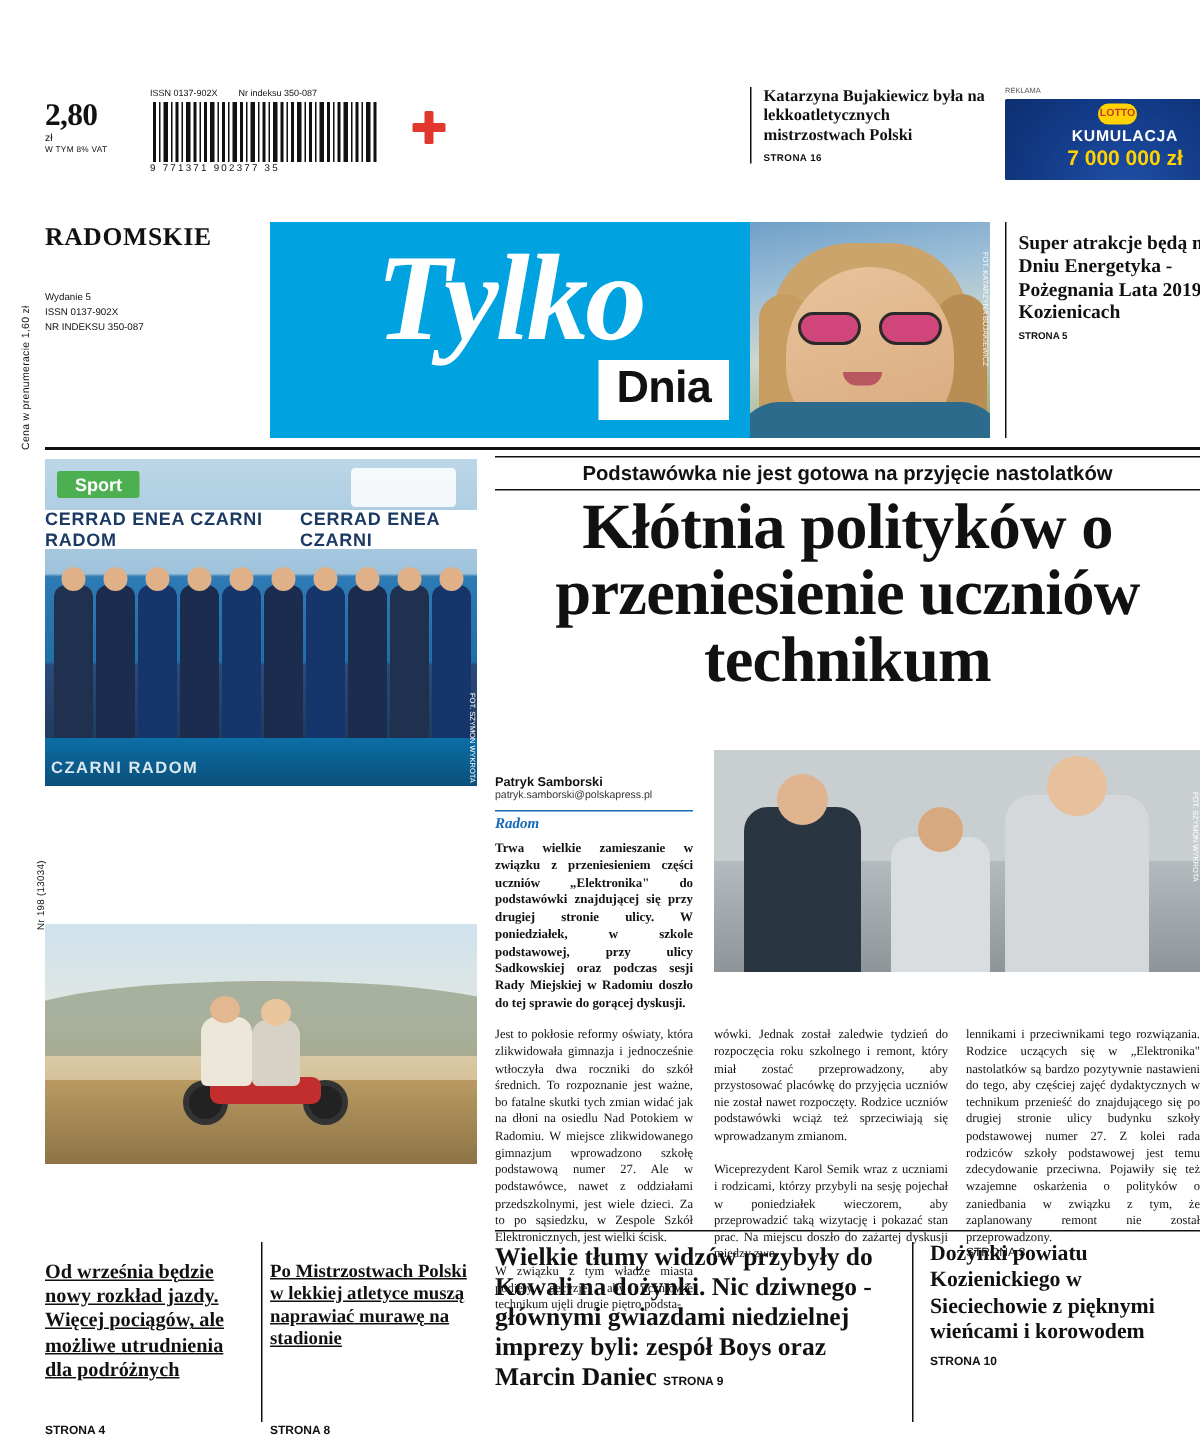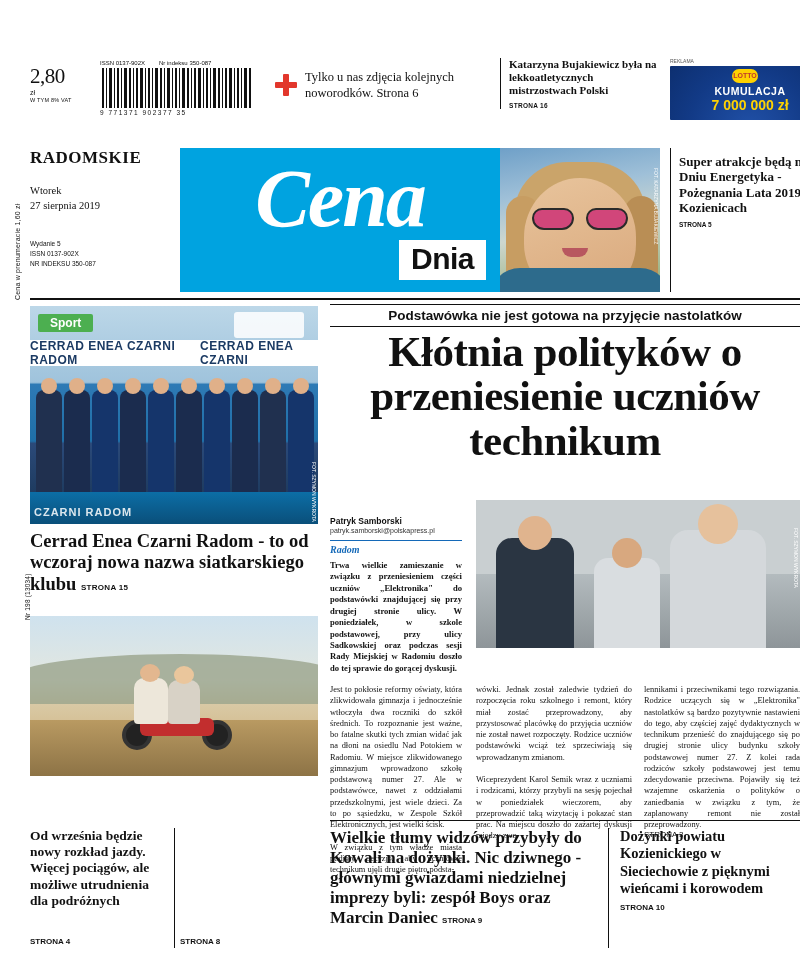--- a/index.html
+++ b/index.html
@@ -31,21 +31,21 @@
   }
   .spine .v1 { left:14px; top:300px; }
   .spine .v2 { left:24px; top:620px; font-size:6.5px; }
 
   
   .topstrip { position:absolute; left:30px; top:60px; width:770px; height:64px; }
   .price {
     position:absolute; left:0; top:4px; width:62px;
     text-align:left;
   }
-  .price .num { font-size:21px; font-weight:normal; letter-spacing:-0.5px; font-family:"Liberation Serif", serif;}
+  .price .num { font-size:21px; font-weight:bold; letter-spacing:-0.5px; font-family:"Liberation Serif", serif;}
   .price .zl { font-size:7px; margin-top:0px; font-family:"Liberation Sans", sans-serif;}
   .price .sub { font-size:5.5px; line-height:1.35; margin-top:1px; font-family:"Liberation Sans", sans-serif; letter-spacing:0.2px;}
 
   .barcodebox { position:absolute; left:70px; top:0px; width:160px; }
   .barcodebox .issn { font-size:6px; font-family:"Liberation Sans", sans-serif; margin-bottom:2px; display:flex; gap:14px;}
   .barcode { height:40px; width:155px; display:block;}
   .barcodebox .bnum { font-size:6.5px; font-family:"Liberation Sans", sans-serif; letter-spacing:1.5px; margin-top:1px;}
 
   .crosspromo { position:absolute; left:245px; top:10px; width:210px; display:flex; gap:8px; align-items:flex-start;}
   .crossicon { width:22px; height:22px; position:relative; flex:0 0 22px; margin-top:4px;}
@@ -131,21 +131,21 @@
   .mt-bike .body { position:absolute; left:18px; bottom:14px; width:74px; height:18px; background:#c22e2e; border-radius:6px;}
   .mt-rider { position:absolute; left:104px; bottom:52px; width:34px; height:46px; background:#ede7da; border-radius:10px 10px 4px 4px;}
   .mt-rider:after { content:""; position:absolute; left:6px; top:-14px; width:20px; height:18px; border-radius:50%; background:#e3b78f;}
   .mt-rider2 { position:absolute; left:138px; bottom:52px; width:32px; height:44px; background:#d8d2c6; border-radius:10px 10px 4px 4px;}
   .mt-rider2:after { content:""; position:absolute; left:6px; top:-14px; width:20px; height:18px; border-radius:50%; background:#eac69c;}
   .moto-head { margin-top:7px; font-size:16.5px; font-weight:bold; line-height:1.17; font-family:"Liberation Serif", serif;}
   .moto-head .pg { font-size:8px; font-family:"Liberation Sans", sans-serif;}
 
   
   .botleft { position:absolute; left:30px; top:828px; width:288px; height:120px;}
-  .bl-col { position:absolute; top:0; width:138px; height:120px;}
+  .bl-col { position:absolute; top:12px; width:138px; height:120px;text-decoration:underline;}
   .bl-col.c1 { left:0; } .bl-col.c2 { left:150px; }
   .bl-col .txt { font-size:13.5px; font-weight:bold; line-height:1.2; font-family:"Liberation Serif", serif;}
   .bl-col.c2 .txt { font-size:12.5px;}
   .bl-col .pg { position:absolute; bottom:2px; left:0; font-size:8px; font-weight:bold; font-family:"Liberation Sans", sans-serif;}
   .vdiv { position:absolute; background:#111; width:1px;}
 
   
   .kicker { position:absolute; left:330px; top:308px; width:470px; text-align:center; font-size:13.5px; font-weight:bold; font-family:Liberation Sans, sans-serif;}
   .kicker-line-t { position:absolute; left:330px; top:304px; width:470px; height:1px; background:#111;}
   .kicker-line-b { position:absolute; left:330px; top:326px; width:470px; height:1px; background:#111;}
@@ -249,21 +249,20 @@
           <rect x="141" y="0" width="1" height="40"></rect>
             <rect x="144" y="0" width="3" height="40"></rect>
           <rect x="149" y="0" width="2" height="40"></rect>
         </g>
       </svg>
       <div class="bnum">9 771371 902377   35</div>
     </div>
 
     <div class="crosspromo">
       <div class="crossicon"></div>
-      <div class="crosstext">Tylko u nas zdjęcia kolejnych noworodków. Strona 6</div>
     </div>
 
     <div class="topnews">
       <div class="hl">Katarzyna Bujakiewicz była na lekkoatletycznych mistrzostwach Polski</div>
       <div class="pg">STRONA 16</div>
     </div>
 
     <div class="adtop">
       <div class="adlabel">
         <span>REKLAMA</span>
@@ -273,31 +272,27 @@
         <div class="ball">LOTTO</div>
         <div class="kum">KUMULACJA</div>
         <div class="amt">7 000 000 zł</div>
       </div>
     </div>
   </div>
 
   <div class="masthead">
     <div class="mh-left">
       <div class="radomskie">RADOMSKIE</div>
-      <div class="dateline">
-        <div>Wtorek</div>
-        <div>27 sierpnia 2019</div>
-      </div>
       <div class="edition" style="white-space:pre-line">Wydanie 5
 ISSN 0137-902X
 NR INDEKSU 350-087</div>
     </div>
 
     <div class="mh-blue">
-      <div class="echo">Cena</div>
+      <div class="echo">Tylko</div>
       <div class="dnia">Dnia</div>
     </div>
 
     <div class="mh-photo">
       <div class="hair"></div>
         <div class="hairL"></div>
         <div class="hairR"></div>
       <div class="face"></div>
       <div class="glass">
           <span class="gl"></span>
@@ -334,24 +329,20 @@
         <div class="sp-person navy" style="left:174px;"></div>
         <div class="sp-person" style="left:202px;"></div>
         <div class="sp-person suit" style="left:230px;"></div>
         <div class="sp-person navy" style="left:258px;"></div>
       </div>
       <div class="sp-floor"></div>
       <div class="sp-floor-text">CZARNI RADOM</div>
       <div class="sport-tag">Sport</div>
       <div class="sp-credit">FOT. SZYMON WYKROTA</div>
     </div>
-    <div class="sport-head">
-      <span>Cerrad Enea Czarni Radom - to od wczoraj nowa nazwa siatkarskiego klubu</span>
-      <span class="pg">STRONA 15</span>
-    </div>
   </div>
 
   <div class="motoblock">
     <div class="moto-photo">
       <div class="mt-sky"></div>
       <div class="mt-hill"></div>
       <div class="mt-road"></div>
       <div class="mt-bike">
           <div class="wheel w1"></div>
           <div class="wheel w2"></div>
@@ -362,20 +353,21 @@
     </div>
   </div>
 
   <div class="botleft">
     <div class="bl-col c1">
       <div class="txt">Od września będzie nowy rozkład jazdy. Więcej pociągów, ale możliwe utrudnienia dla podróżnych</div>
       <div class="pg">STRONA 4</div>
     </div>
     <div class="vdiv" style="left:144px; top:0; height:120px;"></div>
     <div class="bl-col c2">
+      <div class="txt">Po Mistrzostwach Polski w lekkiej atletyce muszą naprawiać murawę na stadionie</div>
       <div class="pg">STRONA 8</div>
     </div>
   </div>
 
   <div class="kicker-line-t"></div>
   <div class="kicker">Podstawówka nie jest gotowa na przyjęcie nastolatków</div>
   <div class="kicker-line-b"></div>
   <div class="mainhead">Kłótnia polityków o przeniesienie uczniów technikum</div>
 
   <div class="bylinebox">

